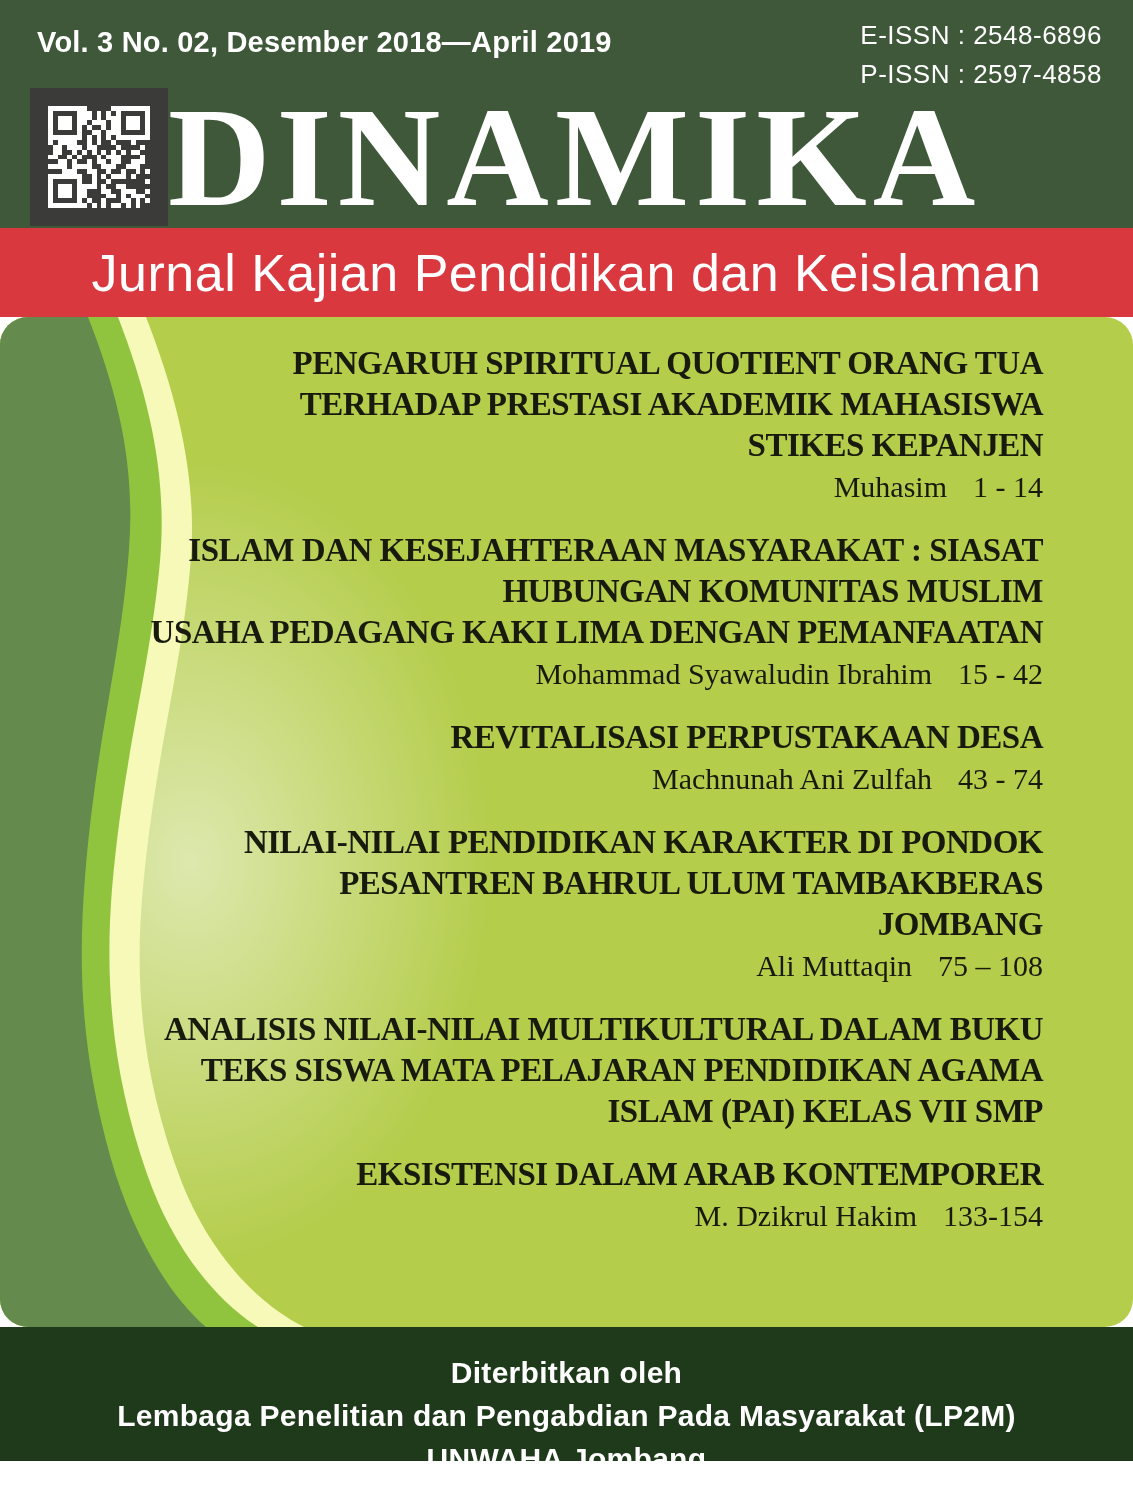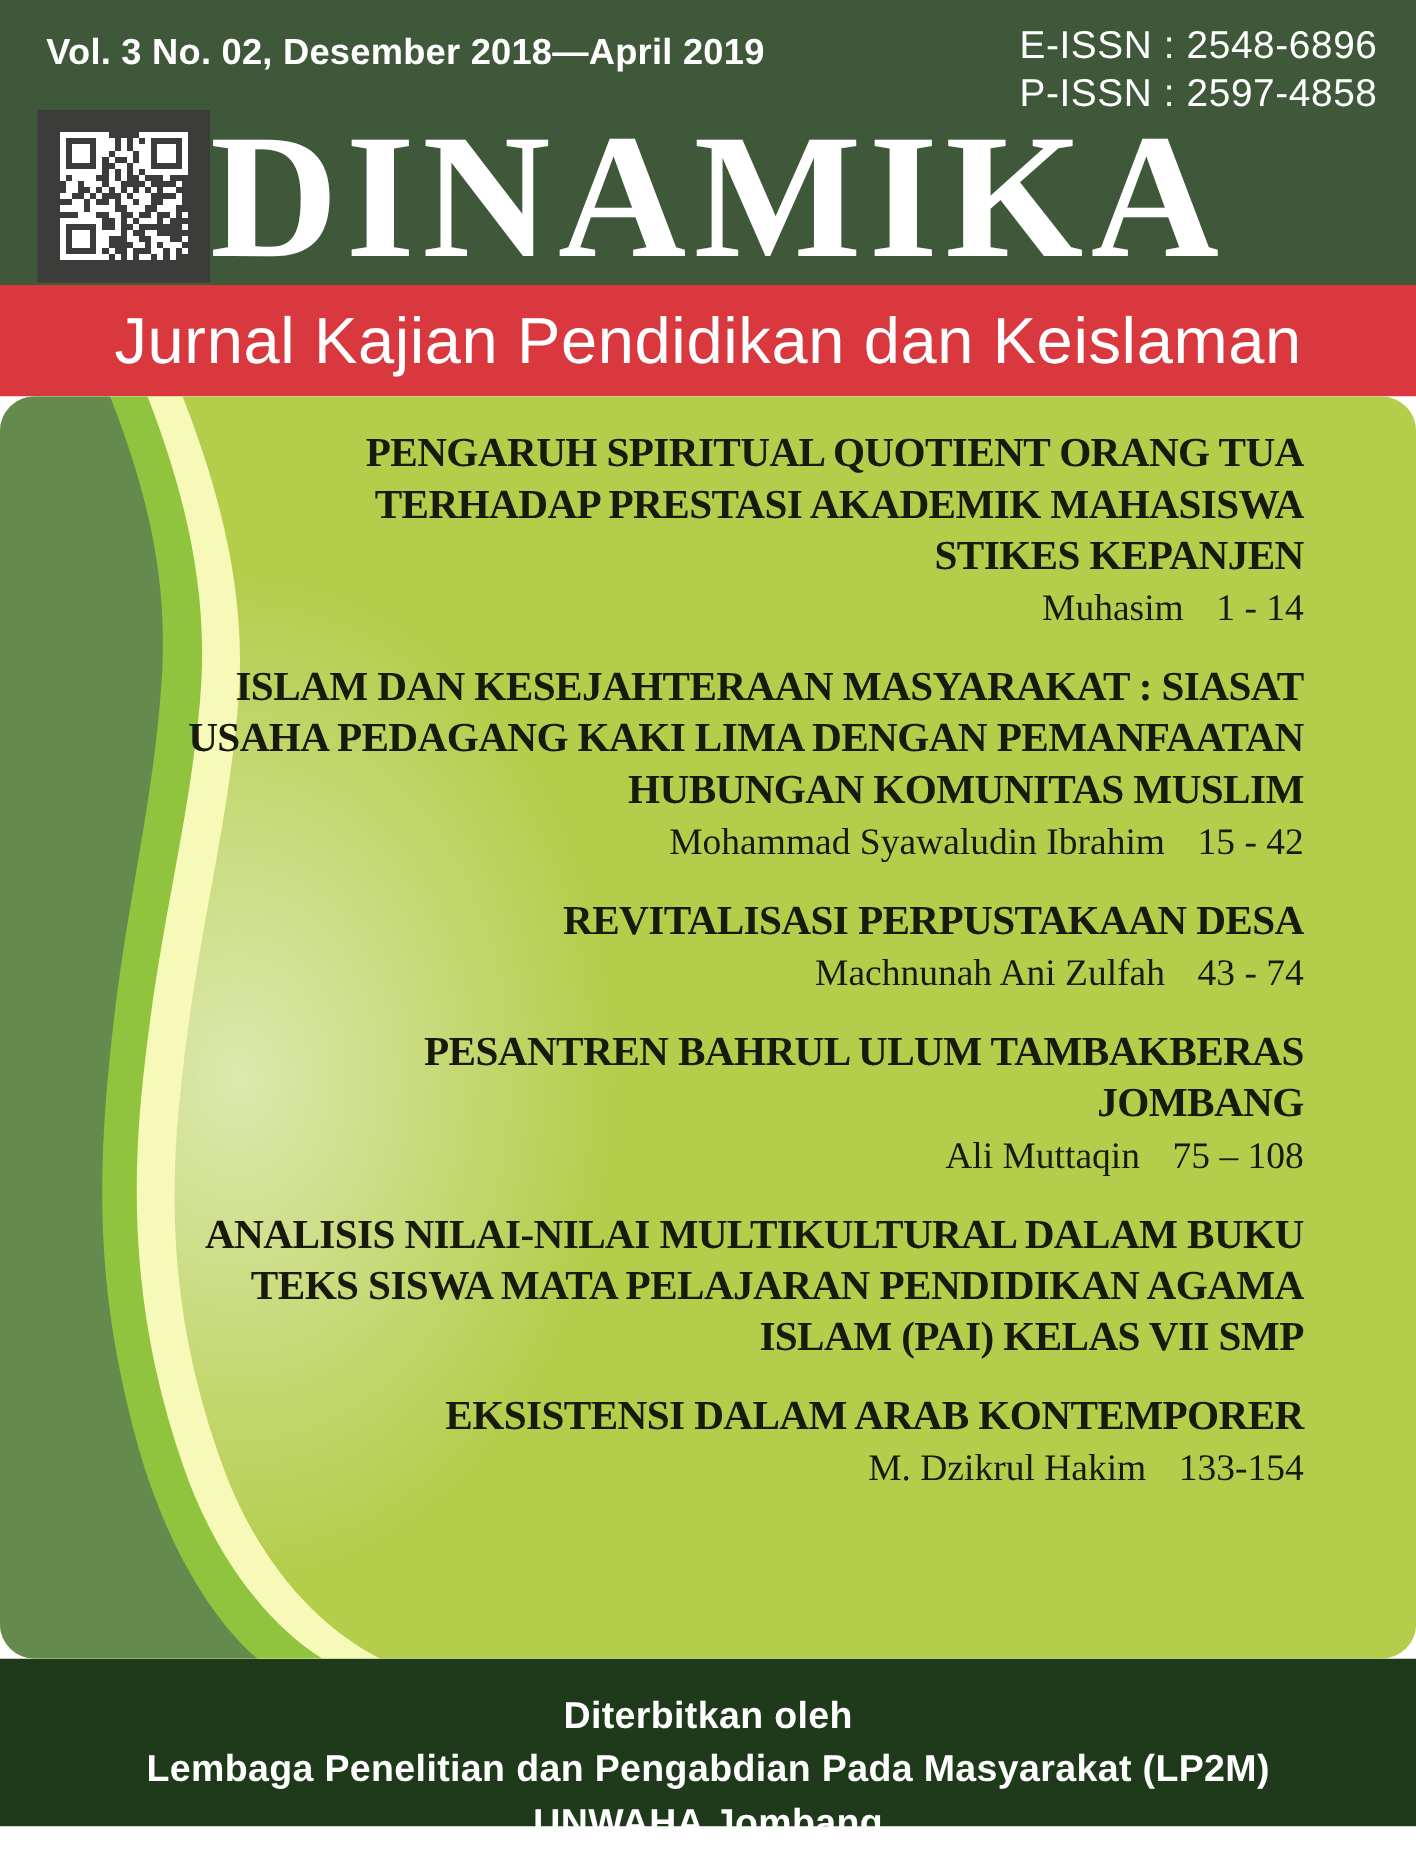--- a/index.html
+++ b/index.html
@@ -5,21 +5,21 @@
   html,body{margin:0;padding:0;}
   body{width:1133px;height:1485px;overflow:hidden;background:#fff;
        font-family:"Liberation Sans", sans-serif;}
   .page{position:relative;width:1133px;height:1485px;overflow:hidden;}
 
   
   .header{position:relative;width:100%;height:228px;background:var(--header-green);overflow:hidden;padding-left:18px;}
   .vol-line{position:absolute;left:37px;top:26px;color:var(--text-white);
             font-size:29px;font-weight:700;letter-spacing:.2px;white-space:nowrap;}
   .issn-block{position:absolute;right:49px;top:16px;text-align:right;color:var(--text-white);
-              font-size:31px;font-weight:400;line-height:39px;letter-spacing:.5px;}
+              font-size:26px;font-weight:400;line-height:39px;letter-spacing:.5px;}
   .qr{position:absolute;left:30px;top:88px;width:138px;height:138px;
       background:var(--qr-dark);box-sizing:border-box;padding:8px;}
   .qr svg{width:122px;height:122px;display:block;shape-rendering:crispEdges;}
   .qr-dark{fill:var(--qr-dark);}
   .qr-light{fill:#ffffff;}
   .brand-row{position:absolute;left:168px;right:4px;top:74px;height:166px;
              display:flex;align-items:center;justify-content:flex-start;}
   .journal-title{margin:0;color:var(--text-white);font-family:"Liberation Serif", serif;
                  font-weight:700;font-size:142px;line-height:1;letter-spacing:6px;white-space:nowrap;}
 
@@ -236,39 +236,40 @@
             <div>STIKES KEPANJEN</div>
           </div>
         <div class="a-meta">
           <span class="a-author">Muhasim</span><span class="a-pages">1 - 14</span>
         </div>
       </section>
 
       <section class="article">
         <div class="a-title">
             <div>ISLAM DAN KESEJAHTERAAN MASYARAKAT : SIASAT</div>
+            <div>HUBUNGAN KOMUNITAS MUSLIM</div>
             <div>USAHA PEDAGANG KAKI LIMA DENGAN PEMANFAATAN</div>
-            <div>HUBUNGAN KOMUNITAS MUSLIM</div>
           </div>
         <div class="a-meta">
           <span class="a-author">Mohammad Syawaludin Ibrahim</span><span class="a-pages">15 - 42</span>
         </div>
       </section>
 
       <section class="article">
         <div class="a-title">
             <div>REVITALISASI PERPUSTAKAAN DESA</div>
           </div>
         <div class="a-meta">
           <span class="a-author">Machnunah Ani Zulfah</span><span class="a-pages">43 - 74</span>
         </div>
       </section>
 
       <section class="article">
         <div class="a-title">
+            <div>NILAI-NILAI PENDIDIKAN KARAKTER DI PONDOK</div>
             <div>PESANTREN BAHRUL ULUM TAMBAKBERAS</div>
             <div>JOMBANG</div>
           </div>
         <div class="a-meta">
           <span class="a-author">Ali Muttaqin</span><span class="a-pages">75 – 108</span>
         </div>
       </section>
 
       <section class="article">
         <div class="a-title">

